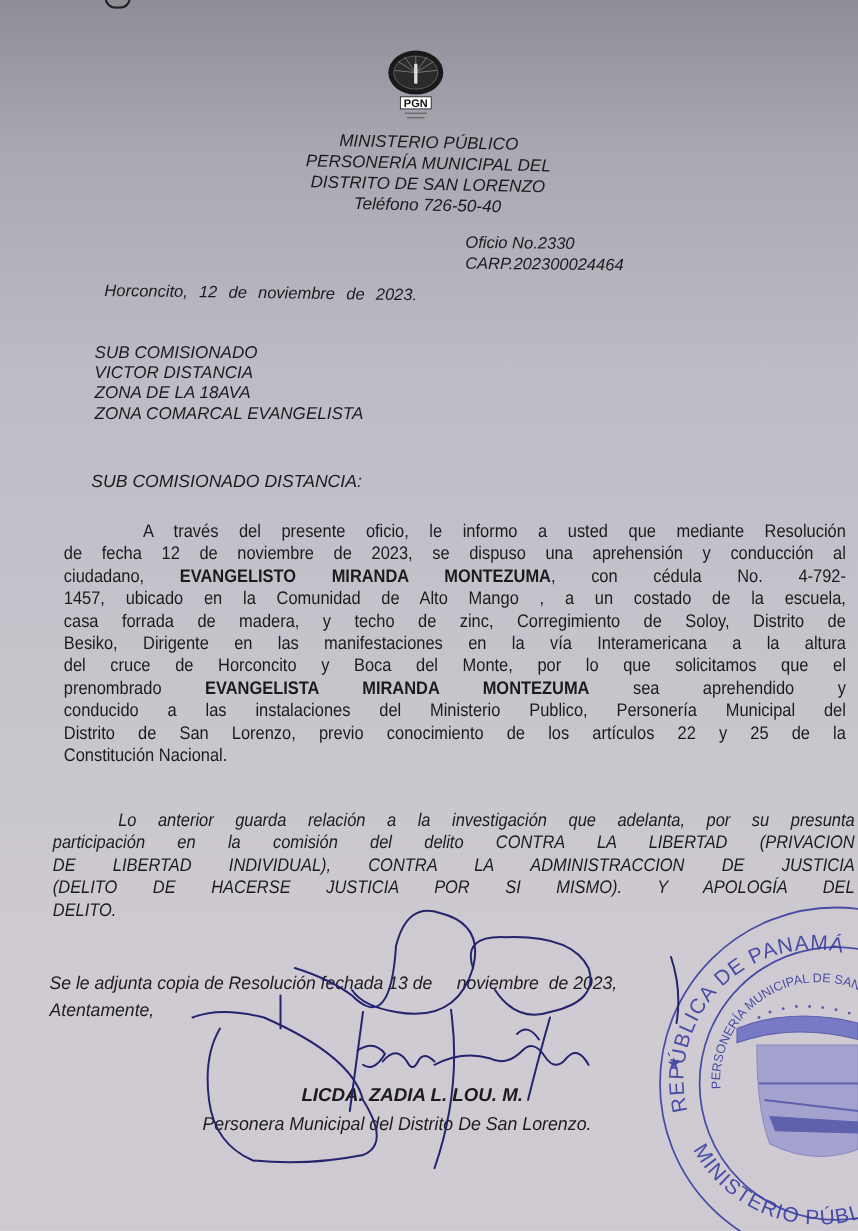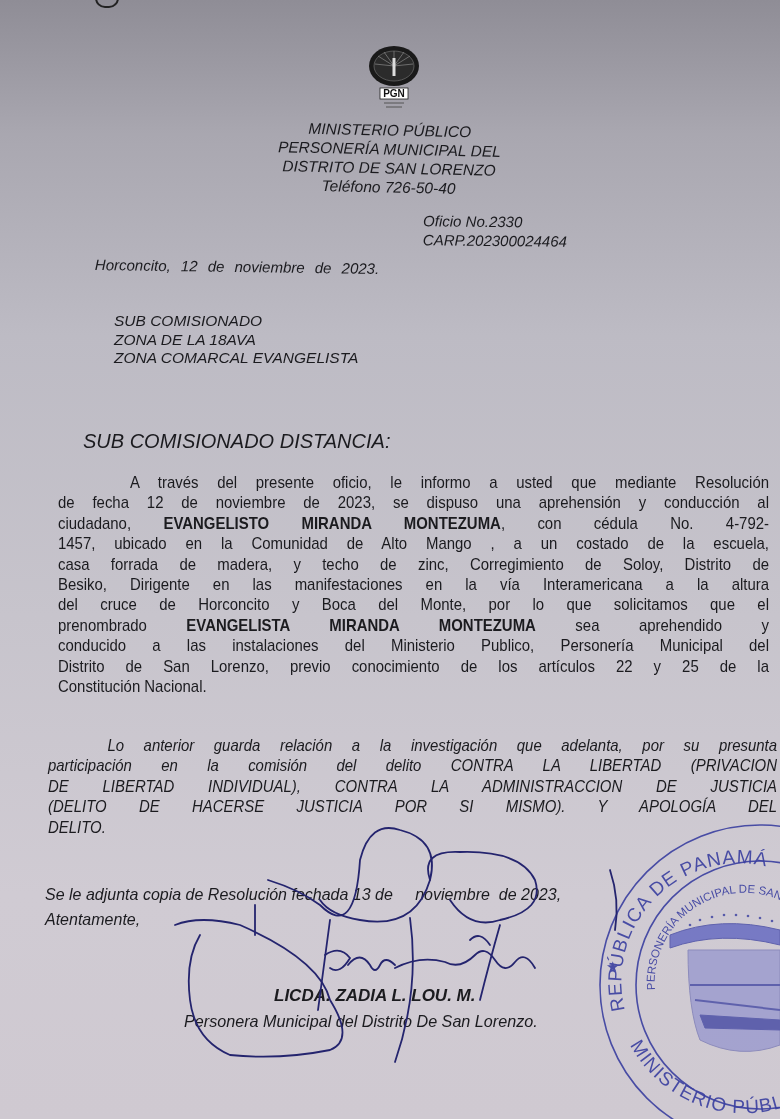--- a/index.html
+++ b/index.html
@@ -3,26 +3,26 @@
 <meta charset="utf-8">
 <style>
   html, body { margin: 0; padding: 0; }
   body {
     width: 780px; height: 1119px; overflow: hidden; position: relative;
     background: linear-gradient(180deg, #8f8d96 0%, #a9a7b0 12%, #bdbbc4 30%, #c7c4cc 55%, #d0cbd3 80%, #cfc9d1 100%);
     font-family: "Liberation Sans", sans-serif; color: #1b1b1f;
   }
   .abs { position: absolute; }
   .hdr { left: 270px; top: 118px; width: 240px; text-align: center; font-size: 15.5px; line-height: 19px; font-style: italic; transform: rotate(1.2deg); transform-origin: left top; }
-  .logo { left: 368px; top: 44px; width: 52px; height: 70px; }
+  .logo { left: 352px; top: 44px; width: 52px; height: 70px; }
   .ref { left: 423px; top: 212px; font-size: 15px; line-height: 19px; font-style: italic; transform: rotate(0.6deg); }
   .date { left: 95px; top: 256px; font-size: 15px; font-style: italic; transform: rotate(0.8deg); transform-origin: left top; word-spacing: 6px; }
-  .addr { left: 86px; top: 312px; font-size: 15.5px; line-height: 18.5px; font-style: italic; margin-left: 28px; }
+  .addr { left: 86px; top: 312px; font-size: 15.5px; line-height: 18.5px; font-style: italic; }
   .esd span { display: inline-block; }
-  .saludo { left: 83px; top: 430px; font-size: 20px; font-style: italic; }
+  .saludo { left: 83px; top: 430px; font-size: 16px; font-style: italic; }
   .para { left: 58px; width: 718px; font-size: 16.6px; line-height: 20.4px; text-align: justify; transform: scaleX(0.9); transform-origin: left top; }
   .para .line { display: block; text-align: justify; text-align-last: justify; white-space: nowrap; }
   .para .line.last { text-align-last: left; }
   .p1 { top: 473px; width: 790px; }
   .p2 { top: 736px; left: 48px; width: 810px; font-style: italic; }
   .adj { left: 45px; top: 882px; font-size: 16.5px; line-height: 25px; font-style: italic; transform: scaleX(0.97); transform-origin: left top; }
   .signer { left: 274px; top: 986px; font-size: 17px; font-weight: bold; font-style: italic; }
   .role { left: 184px; top: 1012px; font-size: 17px; font-style: italic; transform: scaleX(0.95); transform-origin: left top; }
   .sig { left: 0; top: 0; width: 780px; height: 1119px; pointer-events: none; }
   .pin { left: 95px; top: -4px; width: 20px; height: 10px; border: 2px solid #222; border-top: none; border-radius: 0 0 10px 10px; }
@@ -62,20 +62,21 @@
 
 <div class="abs ref">
   <div>Oficio No.2330</div>
   <div>CARP.202300024464</div>
 </div>
 
 <div class="abs date">Horconcito, 12 de noviembre de 2023.</div>
 
 <div class="abs addr">
   <div>SUB COMISIONADO</div>
+  <div>VICTOR DISTANCIA</div>
   <div>ZONA DE LA 18AVA</div>
   <div>ZONA COMARCAL EVANGELISTA</div>
 </div>
 
 <div class="abs saludo">SUB COMISIONADO DISTANCIA:</div>
 
 <div class="abs para p1">
   <span class="line" style="padding-left:80px">A través del presente oficio, le informo a usted que mediante Resolución</span>
   <span class="line">de fecha 12 de  noviembre de 2023, se dispuso una aprehensión y conducción al</span>
   <span class="line"><span>ciudadano, </span><b>EVANGELISTO MIRANDA MONTEZUMA</b><span>,  con cédula No. 4-792-</span></span>

